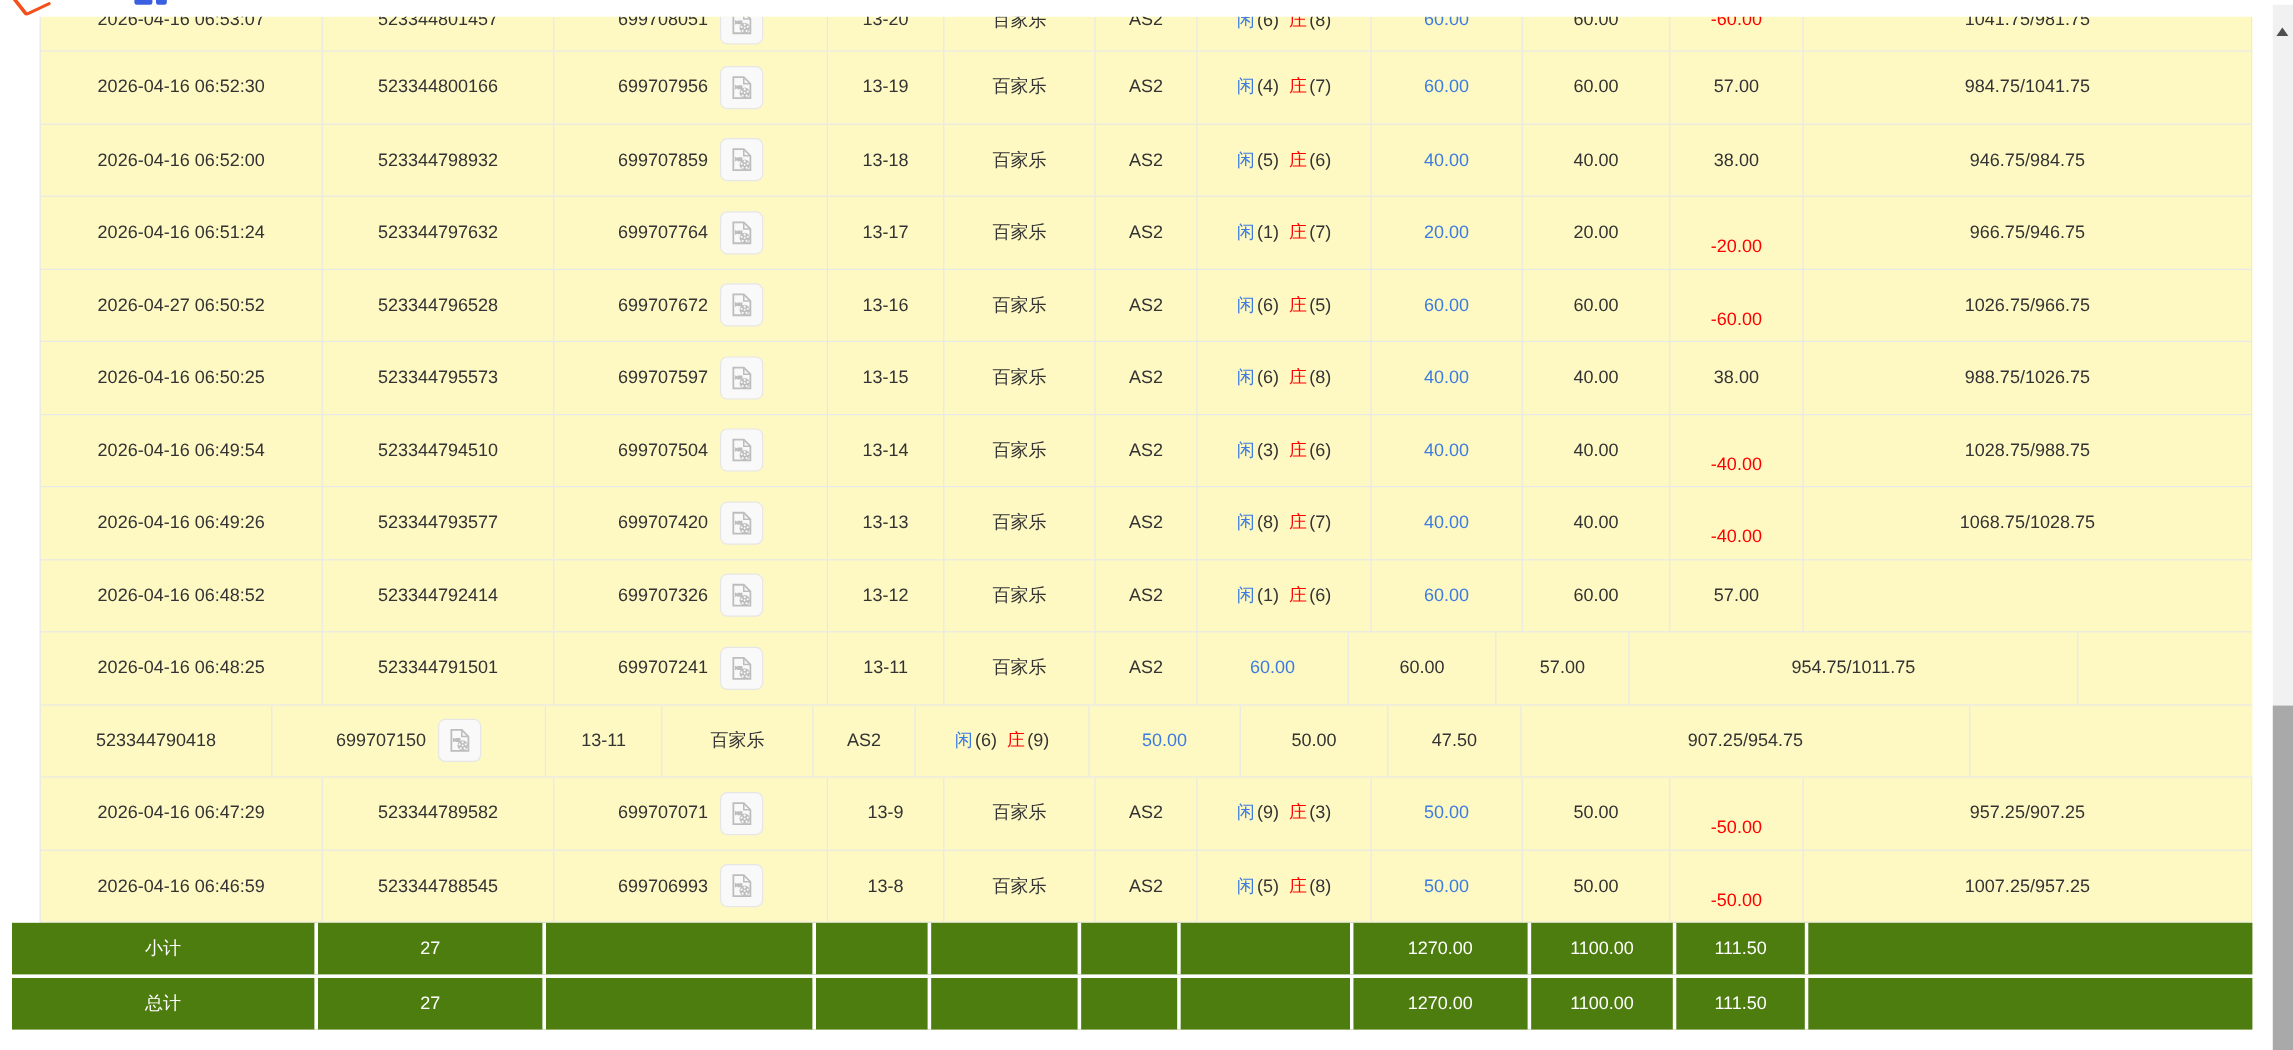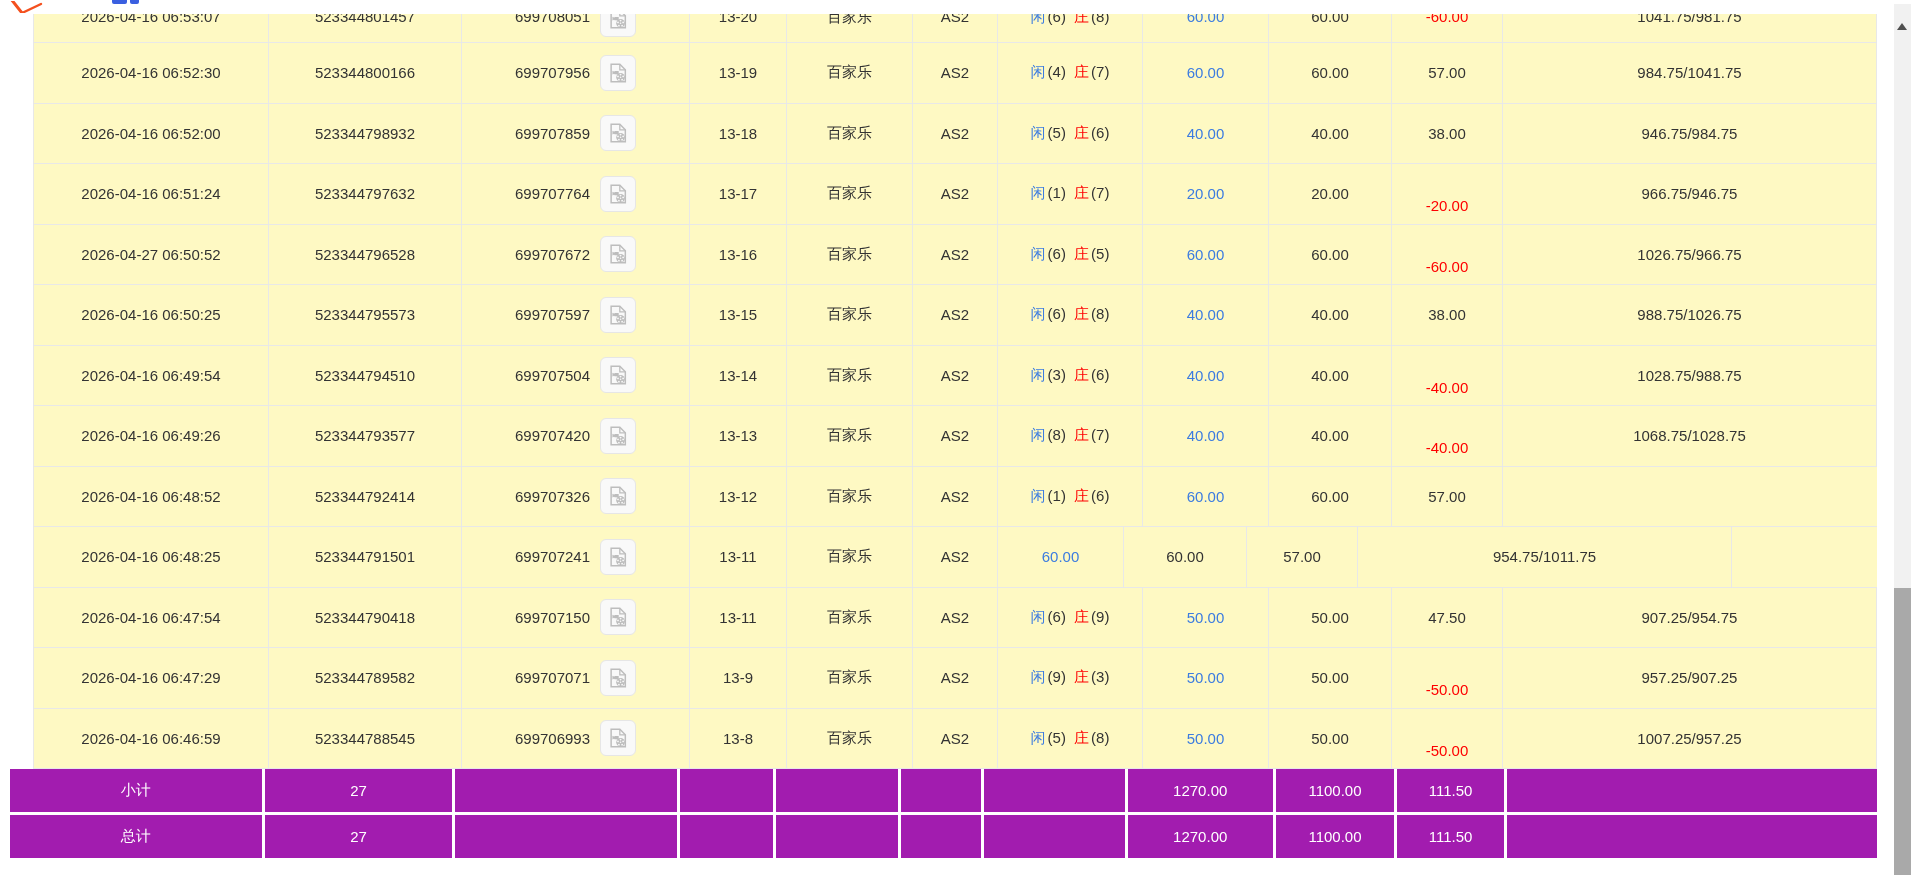--- a/index.html
+++ b/index.html
@@ -52,21 +52,21 @@
     width:36px; height:36px; margin-left:10px; flex:0 0 auto;
     background:#f9f9f9; border:1px solid #e6e6e6; border-radius:6px;
     display:inline-flex; align-items:center; justify-content:center;
     cursor:pointer;
   }
 
   
   .t-footer { position:absolute; left:10px; top:769px; width:1867px; }
   .f-row { display:flex; height:43px; margin-bottom:3px; color:#ffffff; }
   .f-cell {
-    background:#a21caf; border-right:3px solid #ffffff;
+    background:#4d7c0f; border-right:3px solid #ffffff;
     display:flex; align-items:center; justify-content:center; white-space:nowrap;
   }
   .f-cell:last-child { border-right:none; }
   .fw-label { width:258px; }
   .fw-order { width:193px; }
   .fw-game  { width:228px; }
   .fw-round { width:97px; }
   .fw-type  { width:126px; }
   .fw-table { width:85px; }
   .fw-result{ width:145px; }
@@ -576,23 +576,20 @@
         <span>60.00</span>
       </div>
     <div class="c w-wl">
         <span class="wl">57.00</span>
       </div>
     <div class="c w-bal">
         <span>954.75/1011.75</span>
       </div>
   </div>
     <div class="t-row">
-    <div class="c w-time">
-        <span>2026-04-16 06:47:54</span>
-      </div>
     <div class="c w-order">
         <span>523344790418</span>
       </div>
     <div class="c w-game">
       <span>699707150</span>
       <span class="icon-btn">
         <svg width="22" height="22" viewBox="0 0 24 24">
           <path d="M4.5 2.5 H14 L20 8.5 V21.5 H4.5 Z" fill="none" stroke="#bdbdbd" stroke-width="1.6"></path>
           <path d="M14 2.5 V8.5 H20" fill="none" stroke="#bdbdbd" stroke-width="1.4"></path>
           <path d="M8.2 9.8 h4.6 v3.6 H8.2 Z M8.2 10.6 L5.9 9.5 v4.2 l2.3 -1.1 Z" fill="#bdbdbd"></path>

